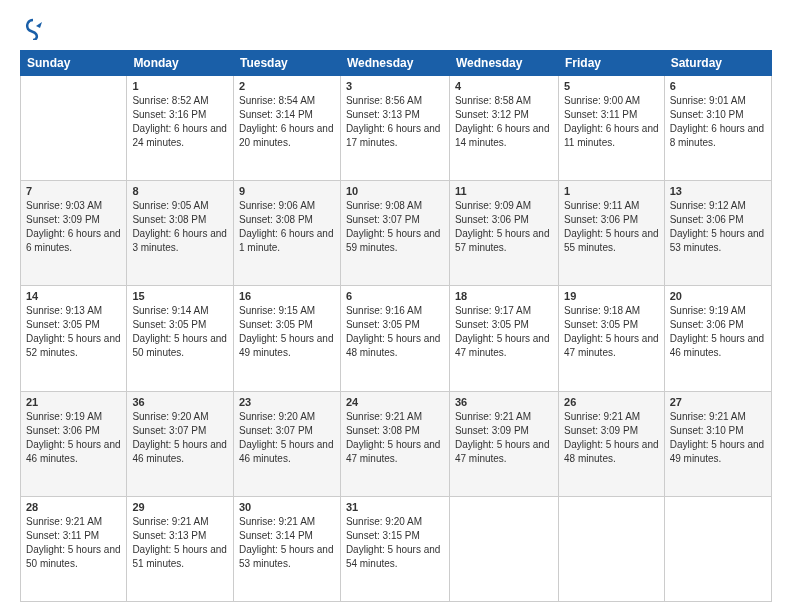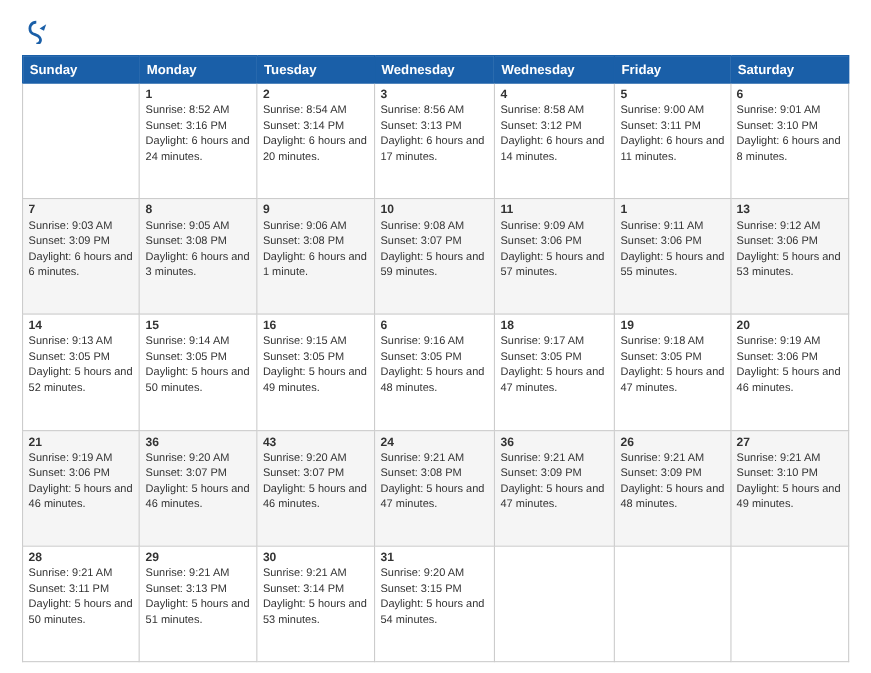--- a/index.html
+++ b/index.html
@@ -259,21 +259,21 @@
           Sunrise: 9:19 AM<br>Sunset: 3:06 PM<br>Daylight: 5 hours and 46 minutes.
         </div>
       </td>
           <td>
         <span class="day-num">36</span>
         <div class="day-info">
           Sunrise: 9:20 AM<br>Sunset: 3:07 PM<br>Daylight: 5 hours and 46 minutes.
         </div>
       </td>
           <td>
-        <span class="day-num">43</span>
+        <span class="day-num">23</span>
         <div class="day-info">
           Sunrise: 9:20 AM<br>Sunset: 3:07 PM<br>Daylight: 5 hours and 46 minutes.
         </div>
       </td>
           <td>
         <span class="day-num">24</span>
         <div class="day-info">
           Sunrise: 9:21 AM<br>Sunset: 3:08 PM<br>Daylight: 5 hours and 47 minutes.
         </div>
       </td>

